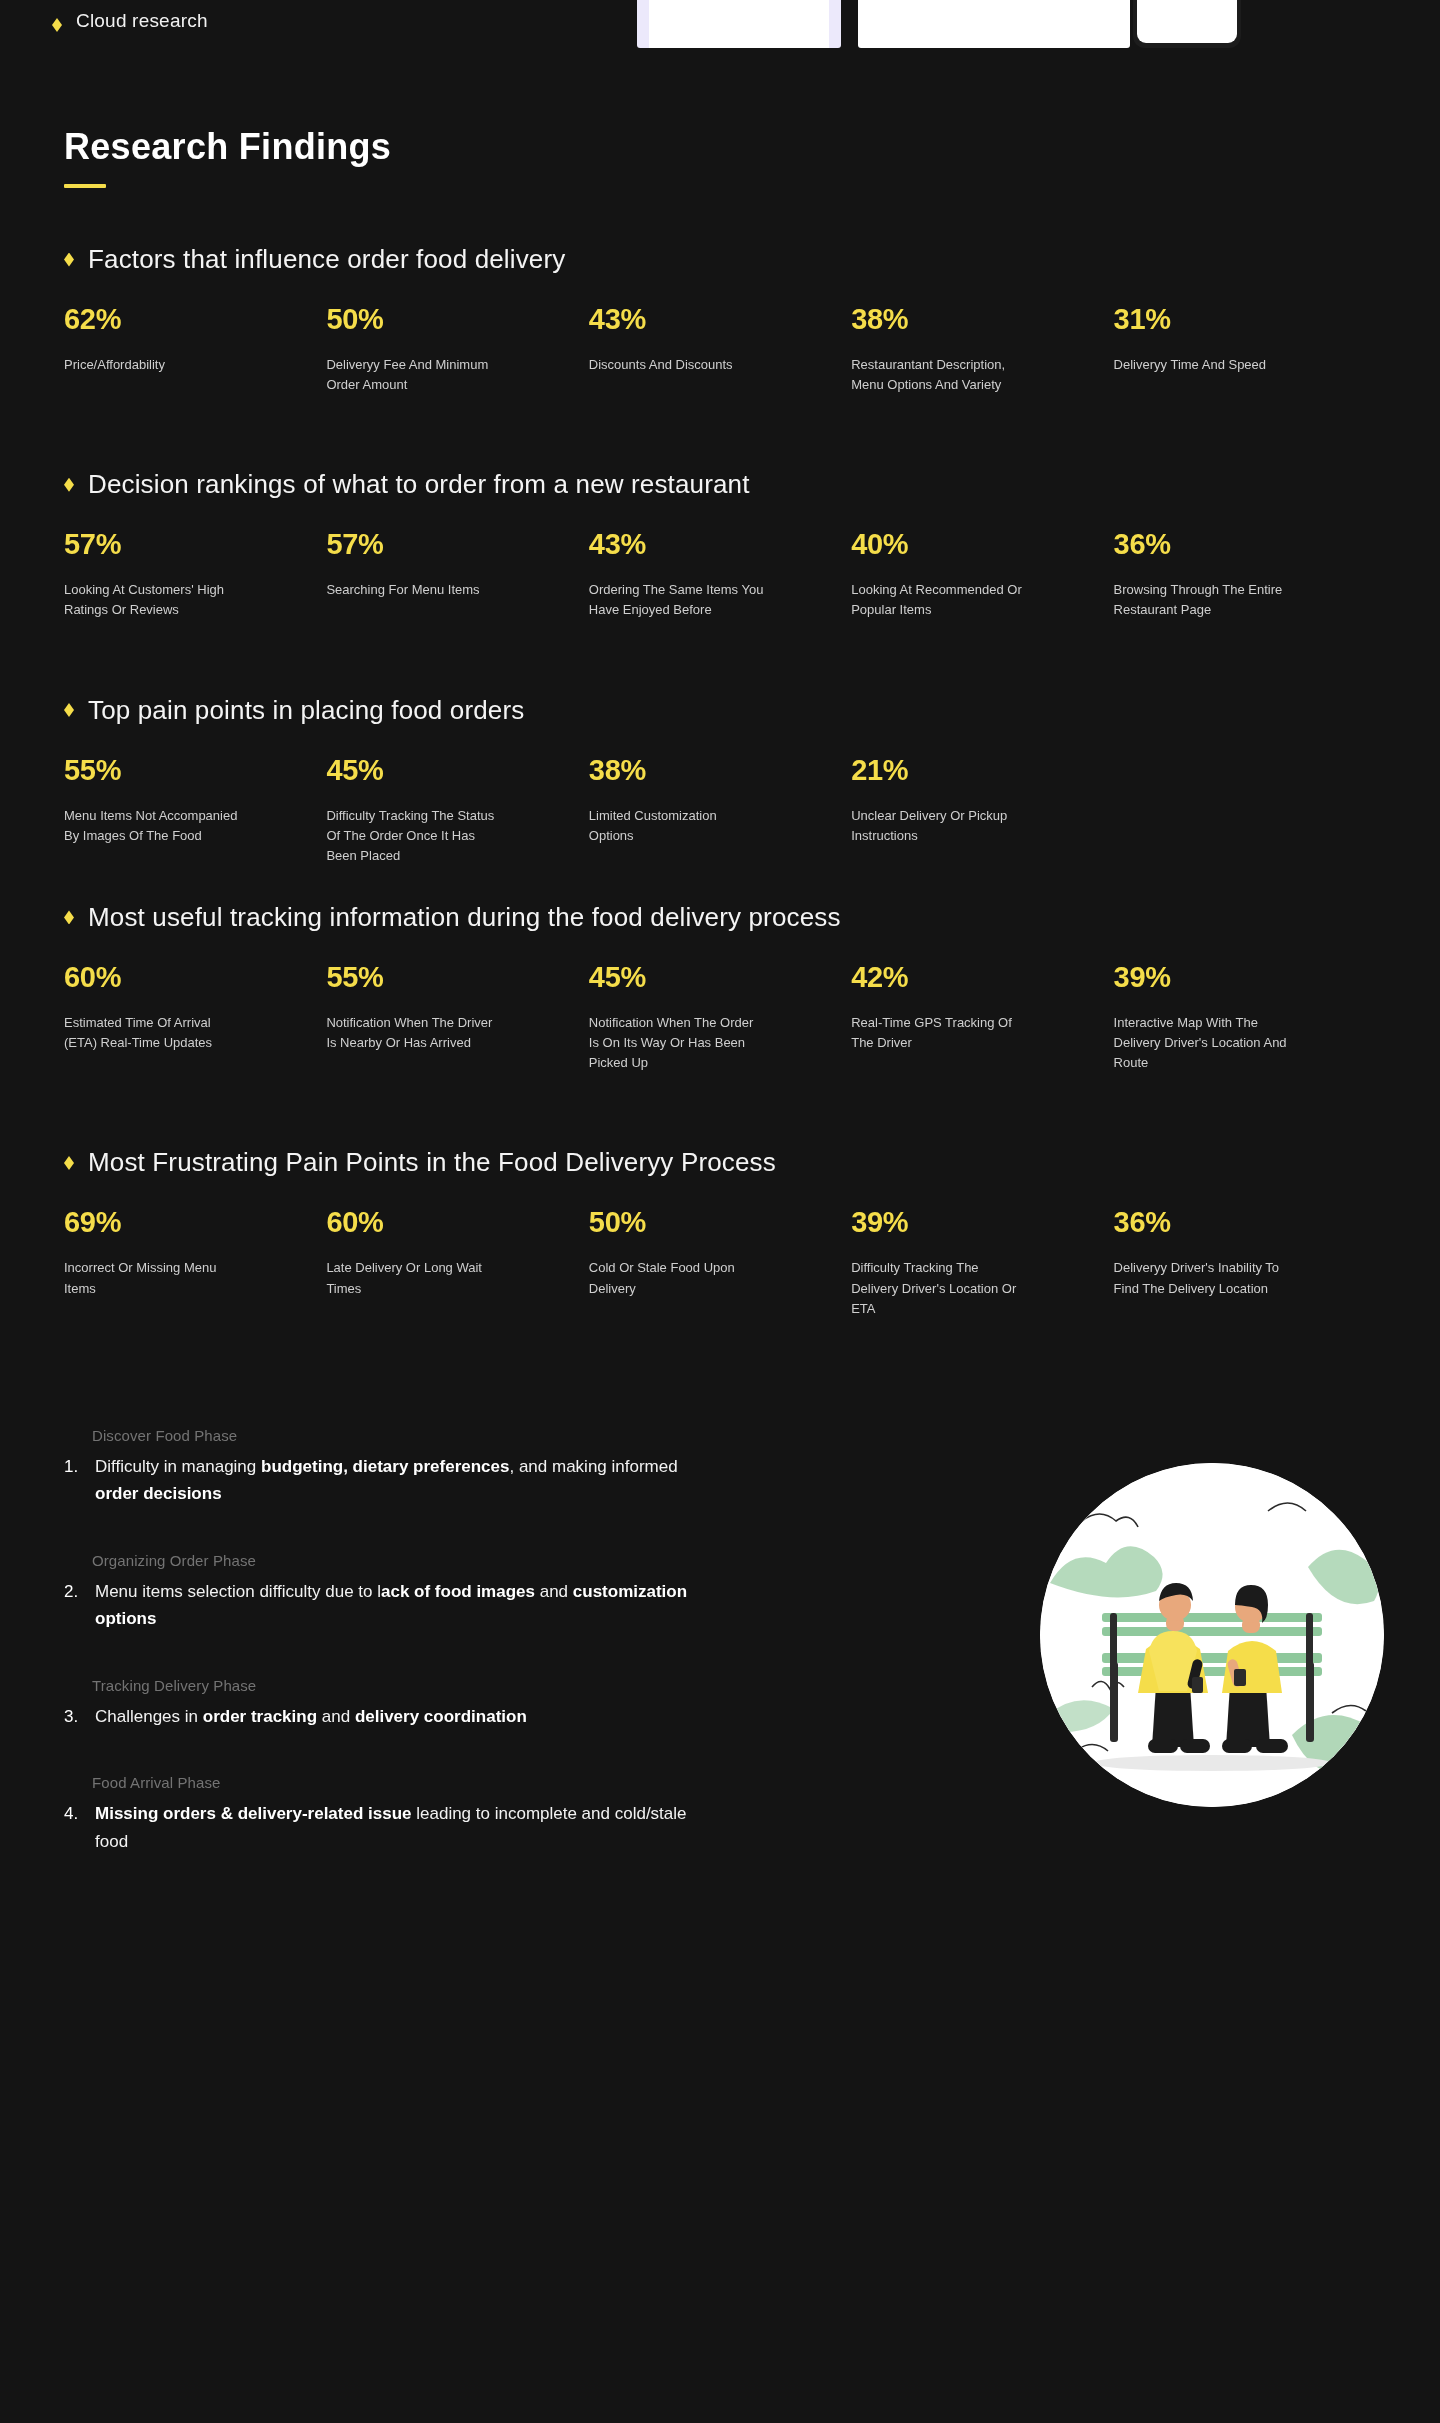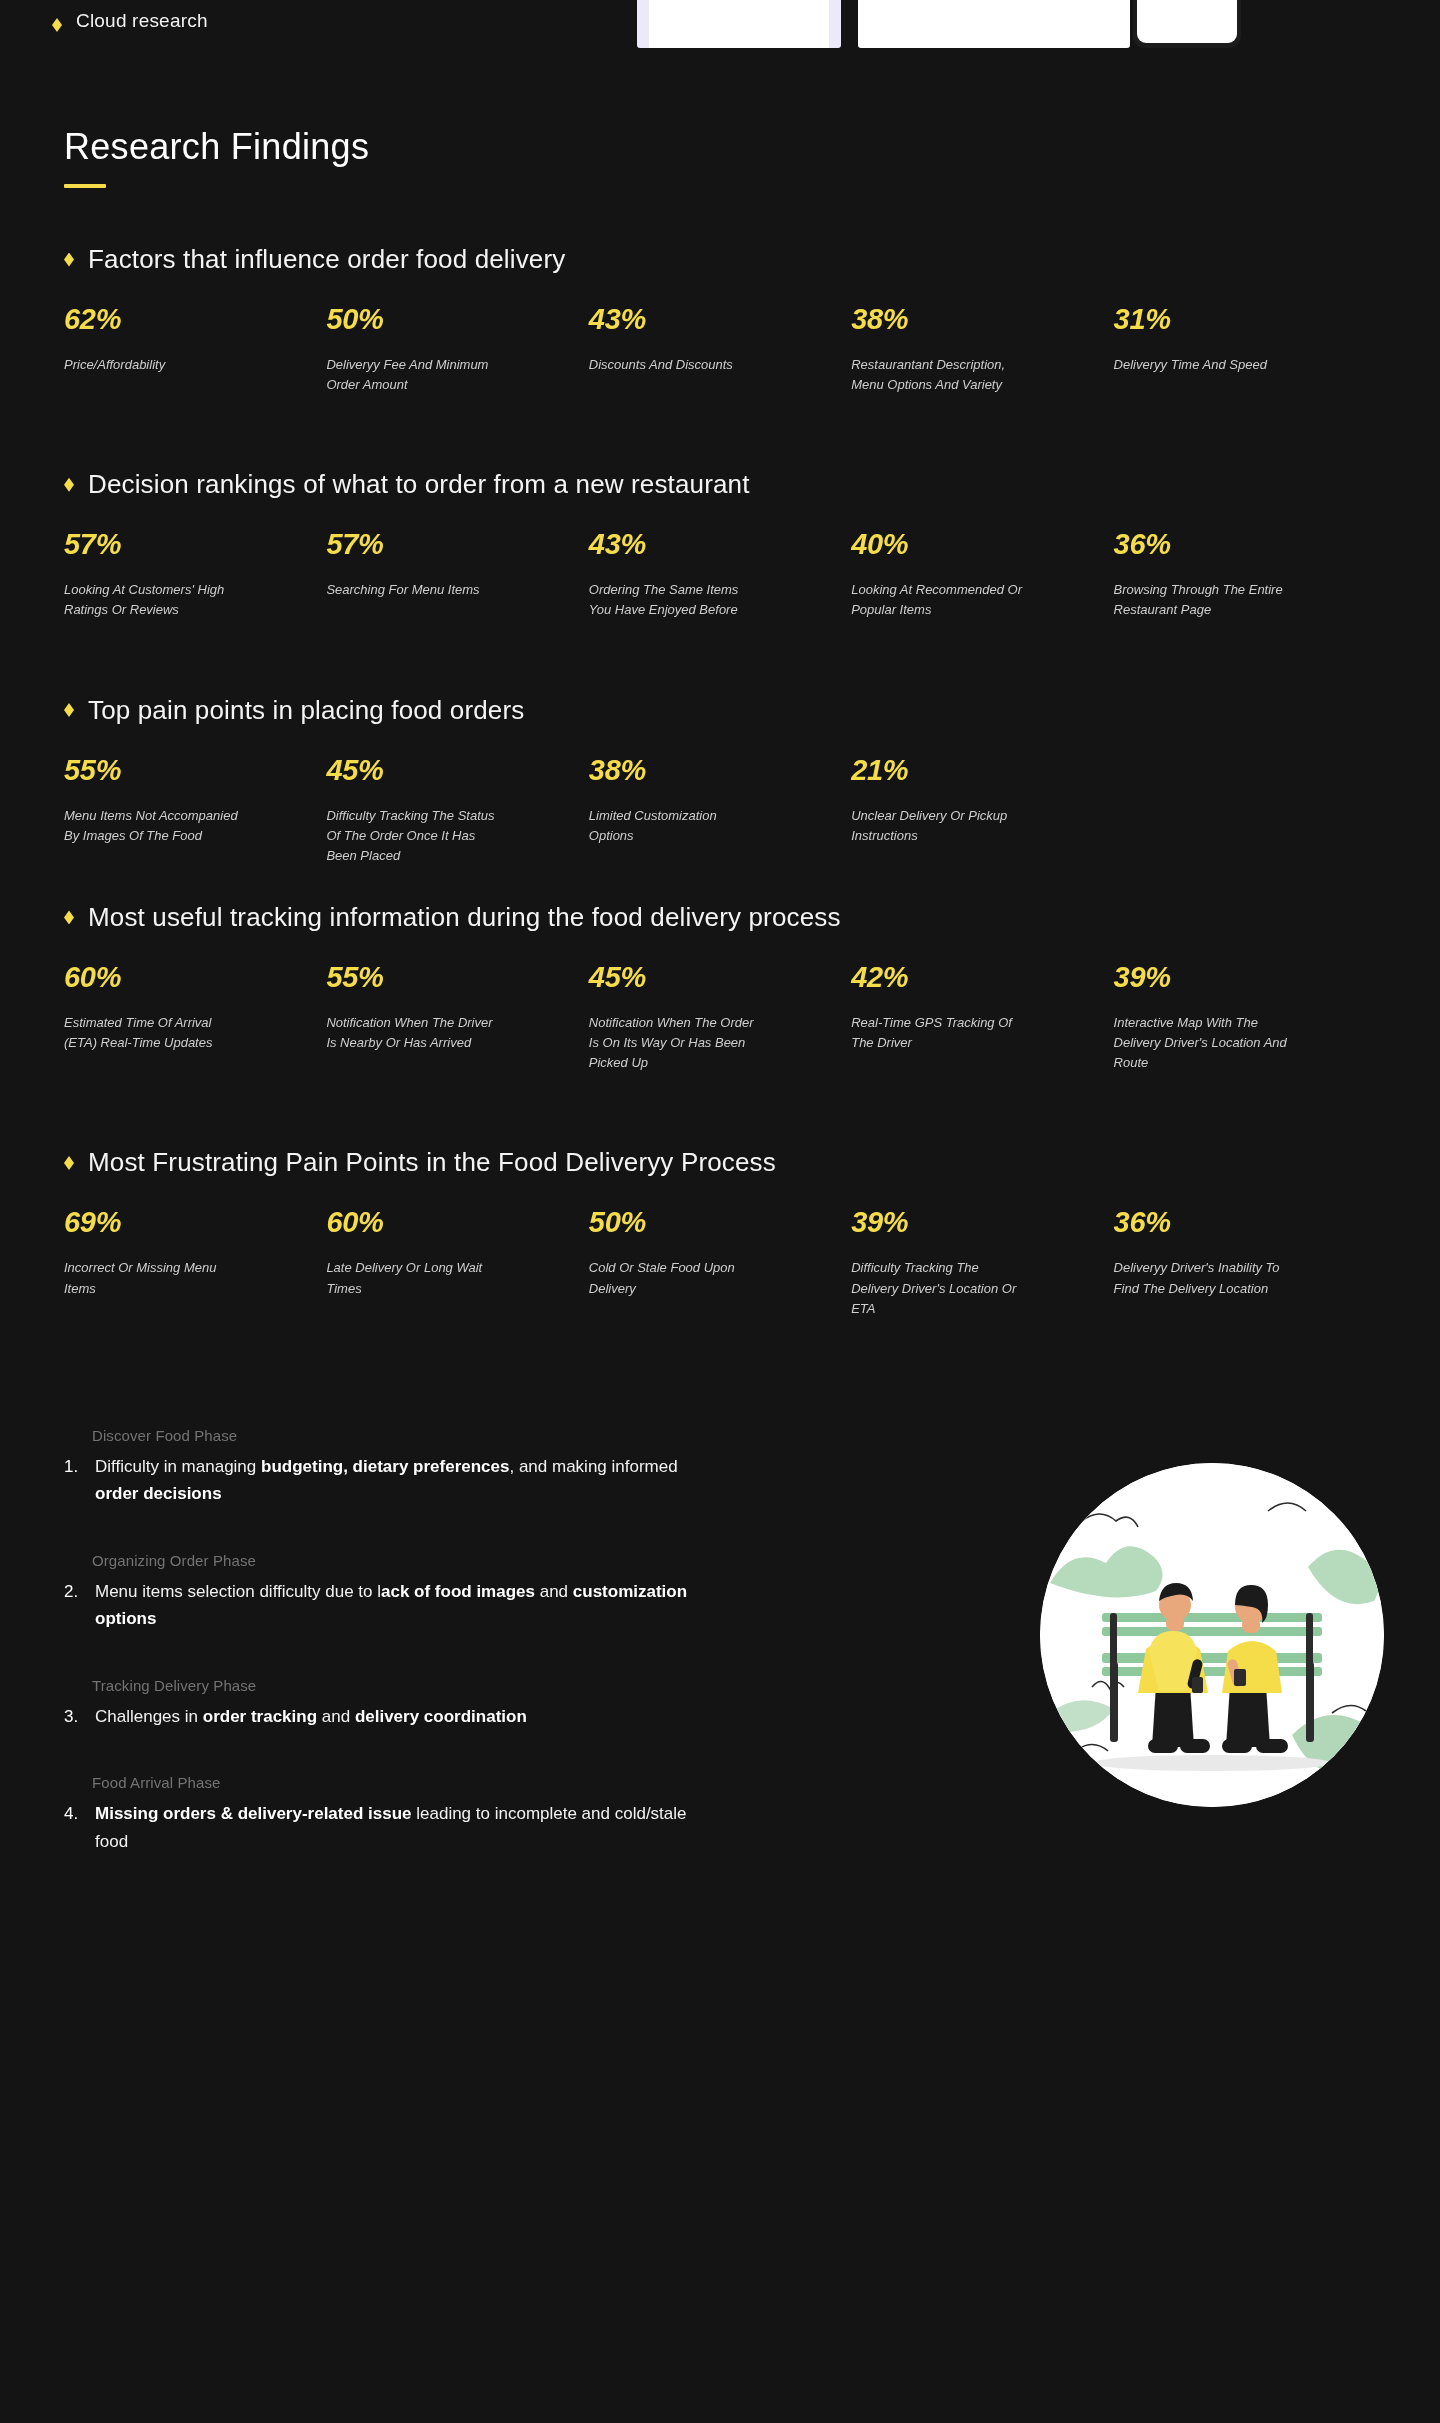--- a/index.html
+++ b/index.html
@@ -54,21 +54,21 @@
   .mock-phone-screen {
     width: 100%; height: 100%;
     background: #fff; border-radius: 9px; overflow: hidden; padding: 4px 3px;
   }
 
   
   .page { width: 1440px; padding: 0 64px; }
   .h1-block { margin-top: 74px; }
   .h1 {
     font-size: 36px;
-    font-weight: 400;
+    font-weight: 700;
     letter-spacing: .3px;
     color: #ffffff;
   }
   .h1-rule {
     width: 42px; height: 4px; background: #f5dd4a;
     margin-top: 16px; border-radius: 1px;
   }
 
   .sec-title {
     display: flex; align-items: center; gap: 14px;
@@ -77,21 +77,21 @@
   .sec-title .txt { font-size: 26px; color: #f4f4f4; letter-spacing: .15px; }
 
   
   .stats-block { margin-top: 0; }
   .stats-grid {
     display: grid;
     grid-template-columns: repeat(5, 1fr);
     column-gap: 0;
     margin-top: 30px;
   }
-  .stat { padding-right: 28px; font-style: italic; }
+  .stat { padding-right: 28px; }
   .stat .pct {
     font-size: 29px;
     font-weight: 700;
     color: #f5dd4a;
     letter-spacing: -.3px;
     line-height: 1;
   }
   .stat .lbl {
     margin-top: 21px;
     font-size: 13px;

